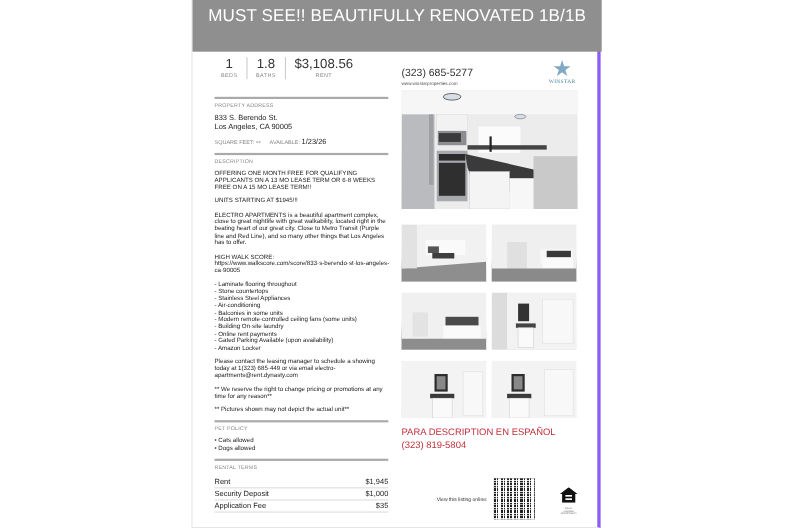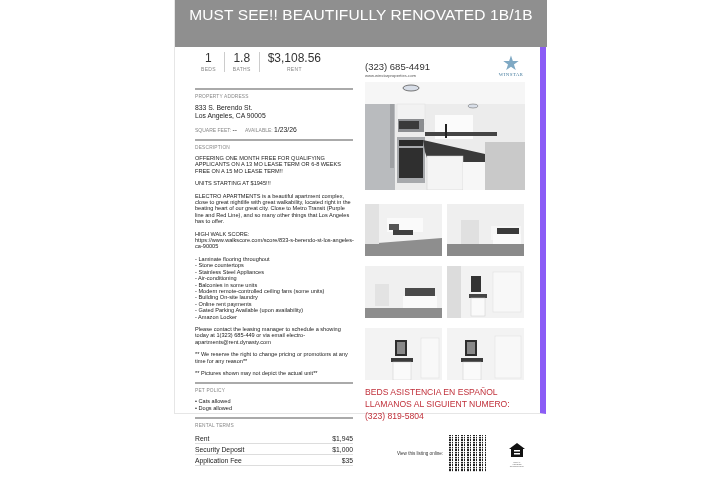--- a/index.html
+++ b/index.html
@@ -1,17 +1,17 @@
 <!DOCTYPE html>
 <html><head>
   <meta charset="utf-8">
   <style>
     * { margin: 0; padding: 0; box-sizing: border-box; }
     html, body { width: 720px; height: 480px; background: #ffffff; overflow: hidden; font-family: "Liberation Sans", sans-serif; color: #222; }
-    .page { position: absolute; left: 174px; top: 0; width: 372px; height: 414px; background: #fff; border-left: 1px solid #e6e6e6; border-right: 6px solid #8b5cf6; border-bottom: 1px solid #e6e6e6; }
+    .page { position: absolute; left: 174px; top: 0; width: 372px; height: 480px; background: #fff; border-left: 1px solid #e6e6e6; border-right: 3px solid #8b5cf6; border-bottom: 1px solid #e6e6e6; }
     .title-bar { position: absolute; left: 0; top: 0; width: 372px; height: 47px; background: #8f8f8f; color: #fff; text-align: center; font-size: 15.5px; line-height: 18px; padding-top: 6px; letter-spacing: 0.1px; }
     .title-bar div { white-space: nowrap; }
 
     .left { position: absolute; left: 20px; top: 50px; width: 165px; }
     .stats { display: flex; align-items: flex-start; height: 30px; margin-top: 2px; }
     .stat { text-align: center; padding: 0 8px; }
     .stat + .stat { border-left: 1px solid #ccc; }
     .stat .num { font-size: 12px; color: #333; line-height: 13px; }
     .stat .lbl { font-size: 5px; color: #888; letter-spacing: 0.3px; margin-top: 1px; }
     .stat.first { padding-left: 6px; }
@@ -129,21 +129,21 @@
         <span>$1,000</span>
       </div>
       <div class="terms-row">
         <span>Application Fee</span>
         <span>$35</span>
       </div>
     </div>
   </div>
 
   <div class="right">
-    <div class="phone">(323) 685-4491</div>
+    <div class="phone">(323) 685-5277</div>
     <div class="website">www.winstarproperties.com</div>
     <div class="logo">
       <div class="star">★</div>
       <div class="txt">WINSTAR</div>
     </div>
 
     <div class="photo main-photo">
       <svg width="160" height="108" viewBox="0 0 160 108">
         <rect x="0" y="0" width="160" height="108" fill="#ececec"></rect>
         <rect x="0" y="0" width="160" height="22" fill="#f6f6f6"></rect>
@@ -221,22 +221,21 @@
         <rect width="77" height="52" fill="#f3f3f3"></rect>
         <rect x="18" y="12" width="12" height="16" fill="#2d2d2d"></rect>
         <rect x="20" y="14" width="8" height="12" fill="#888"></rect>
         <rect x="14" y="30" width="22" height="4" fill="#3a3a3a"></rect>
         <rect x="16" y="34" width="18" height="18" fill="#fafafa" stroke="#ccc" stroke-width="0.5"></rect>
         <rect x="48" y="8" width="26" height="42" fill="#f8f8f8" stroke="#ddd" stroke-width="0.5"></rect>
       </svg>
     </div>
 
     <div class="spanish">
-      <div>BEDS ASISTENCIA EN ESPAÑOL</div>
-      <div>LLAMANOS AL SIGUIENT NUMERO:</div>
+      <div>PARA DESCRIPTION EN ESPAÑOL</div>
       <div>(323) 819-5804</div>
     </div>
 
     <div class="view-online">View this listing online:</div>
     <div class="qr">
         <div class="qr-inner"></div>
       </div>
     <div class="eho">
       <svg width="16" height="14" viewBox="0 0 16 14">
         <polygon points="8,0 0,6 2,6 2,14 14,14 14,6 16,6" fill="#111"></polygon>

